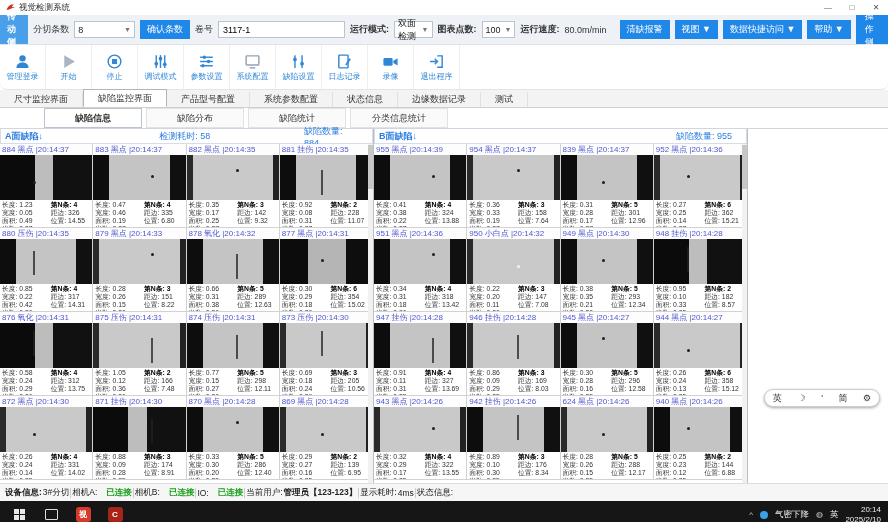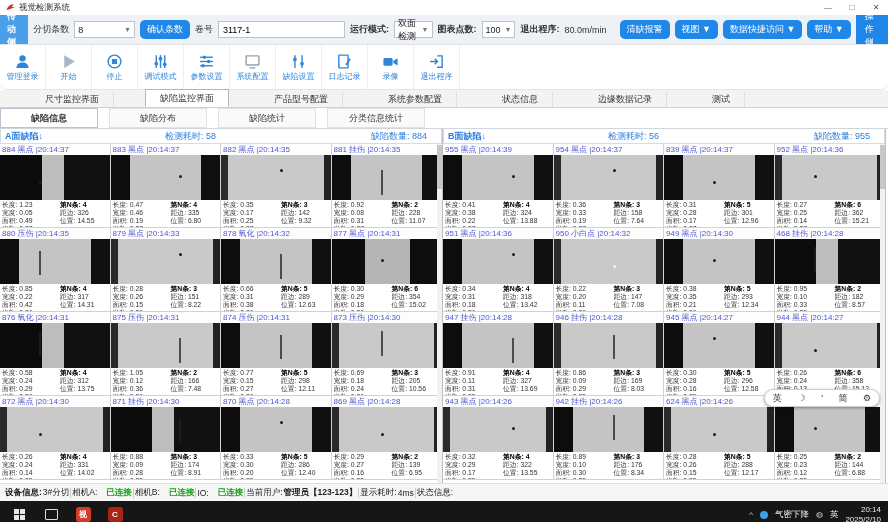--- a/index.html
+++ b/index.html
@@ -12,38 +12,38 @@
   .winctrl{margin-left:auto;display:flex;}
   .winctrl span{width:24px;text-align:center;font-size:8px;color:#555;cursor:default;line-height:15px;}
   
   .ctrlrow{height:29px;background:#eef1f6;display:flex;align-items:center;gap:5px;border-bottom:1px solid #dfe3e8;}
   .sidetag{background:#49a0e8;color:#fff;height:29px;display:flex;align-items:center;padding:0 7px;font-weight:bold;}
   .lbl{color:#333;white-space:nowrap;}
   .blbl{font-weight:bold;}
   .combo{background:#fff;border:1px solid #b9c4cf;height:17px;display:flex;align-items:center;justify-content:space-between;padding:0 3px;box-sizing:border-box;}
   .combo .car{color:#777;font-size:7px;margin-left:4px;}
   .txt{border:1px solid #b9c4cf;height:15px;font-size:9px;padding:0 4px;width:135px;font-family:inherit;}
-  .bbtn{background:#1f87e8;color:#fff;height:19px;display:flex;align-items:center;padding:0 7px;border-radius:5px;white-space:nowrap;cursor:default;}
+  .bbtn{background:#1f87e8;color:#fff;height:19px;display:flex;align-items:center;padding:0 7px;border-radius:0;white-space:nowrap;cursor:default;}
   .optag{margin-left:auto;background:#1f87e8;color:#fff;height:29px;display:flex;align-items:center;padding:0 9px;}
   
   .bigbar{height:44px;display:flex;background:#fff;border-bottom:1px solid #e4e4e4;border-radius:7px;}
   .tbtn{width:45px;display:flex;flex-direction:column;align-items:center;justify-content:center;gap:1px;border-right:1px solid #eee;cursor:default;}
   .tbtn svg{width:17px;height:17px;display:block;}
   .tlabel{font-size:8px;color:#2f86d6;white-space:nowrap;}
   
   .maintabs{height:17px;background:#f3f3f3;display:flex;align-items:flex-end;font-size:9px;border-bottom:1px solid #d0d0d0;}
-  .mtab{padding:0 14px;height:15px;display:flex;align-items:center;border-right:1px solid #e0e0e0;color:#333;cursor:default;margin-left:31px;}
+  .mtab{padding:0 14px;height:15px;display:flex;align-items:center;border-right:1px solid #e0e0e0;color:#333;cursor:default;}
   .mtab.active{background:#fff;border:1px solid #b5b5b5;border-bottom:1px solid #fff;height:16px;}
   
-  .subtabs{height:20px;display:flex;background:#fff;align-items:center;gap:11px;}
+  .subtabs{height:20px;display:flex;background:#fff;align-items:center;padding-left:12px;gap:4px;margin-left:32px;}
   .stab{width:96px;height:18px;display:flex;align-items:center;justify-content:center;border:1px solid #e2e2e2;color:#333;cursor:default;background:#fafafa;}
   .stab.active{background:#fff;border-color:#b9c4cf;font-weight:bold;}
   
   .panels{display:flex;height:354px;border-top:1px solid #cfd6de;}
-  .panel{width:443px;border-right:1px solid #b9c0c8;position:relative;background:#fff;box-sizing:border-box;}
+  .panel{width:374px;border-right:1px solid #b9c0c8;position:relative;background:#fff;box-sizing:border-box;}
   .phead{height:15px;display:flex;align-items:center;font-size:9px;border:1px solid #d6dce6;border-top:none;box-sizing:border-box;}
   .ptitle{color:#2b7de0;font-weight:bold;padding-left:4px;width:160px;}
   .ptime{color:#2b7de0;width:150px;}
   .pcount{color:#2b7de0;margin-left:auto;padding-right:14px;}
   .grid{display:grid;grid-template-columns:repeat(4,1fr);}
   .tile{border-right:1px solid #d2d2d2;border-bottom:1px solid #d2d2d2;height:84px;box-sizing:border-box;overflow:hidden;}
   .thead{height:11px;font-size:8px;color:#4e57d2;display:flex;align-items:center;padding-left:2px;white-space:nowrap;overflow:hidden;background:#fdfdfd;cursor:default;}
   .timg{height:45px;position:relative;}
   .pat0{background:linear-gradient(90deg,#0b0b0b 0 38%,#bdbdbd 38% 58%,#111 58% 100%);}
   .pat1{background:linear-gradient(90deg,#0d0d0d 0 17%,#c4c4c4 17% 83%,#101010 83% 100%);}
@@ -112,21 +112,21 @@
     <span class="lbl blbl">运行模式:</span>
     <div class="combo" style="width:66px">
       <span>双面检测</span>
       <span class="car">▼</span>
     </div>
     <span class="lbl blbl">图表点数:</span>
     <div class="combo" style="width:42px">
       <span>100</span>
       <span class="car">▼</span>
     </div>
-    <span class="lbl blbl">退出程序:</span>
+    <span class="lbl blbl">运行速度:</span>
     <span class="lbl">80.0m/min</span>
     <div class="bbtn" style="margin-left:8px">清缺报警</div>
     <div class="bbtn">视图 ▼</div>
     <div class="bbtn">数据快捷访问 ▼</div>
     <div class="bbtn">帮助 ▼</div>
     <div class="optag">操作侧</div>
   </div>
 
   <div class="bigbar" id="bigbar">
       <div class="tbtn">
@@ -560,21 +560,20 @@
             </div>
           </div>
         </div>
         <div class="vscroll">
           <div class="vthumb"></div>
         </div>
       </div>
       <div class="panel">
         <div class="phead">
           <span class="ptitle">B面缺陷↓</span>
-          <span class="ptime">检测耗时:  56</span>
           <span class="pcount">缺陷数量:  955</span>
         </div>
         <div class="grid">
           <div class="tile">
             <div class="thead">955 黑点 |20:14:39</div>
             <div class="timg pat1">
               <div class="mark dot" style="left: 63%; top: 44%;"></div>
             </div>
             <div class="tinfo">
               <div class="colL">
@@ -698,21 +697,21 @@
                 <div>米数: 0.36</div>
               </div>
               <div class="colR">
                 <div class="strip">第N条: 5</div>
                 <div>距边: 293</div>
                 <div>位置: 12.34</div>
               </div>
             </div>
           </div>
           <div class="tile">
-            <div class="thead">468 挂伤 |20:14:28</div>
+            <div class="thead">948 挂伤 |20:14:28</div>
             <div class="timg pat0">
               <div class="mark line" style="left: 36%; top: 18%;"></div>
             </div>
             <div class="tinfo">
               <div class="colL">
                 <div>长度: 0.95</div>
                 <div>宽度: 0.10</div>
                 <div>面积: 0.33</div>
                 <div>米数: 0.35</div>
               </div>

